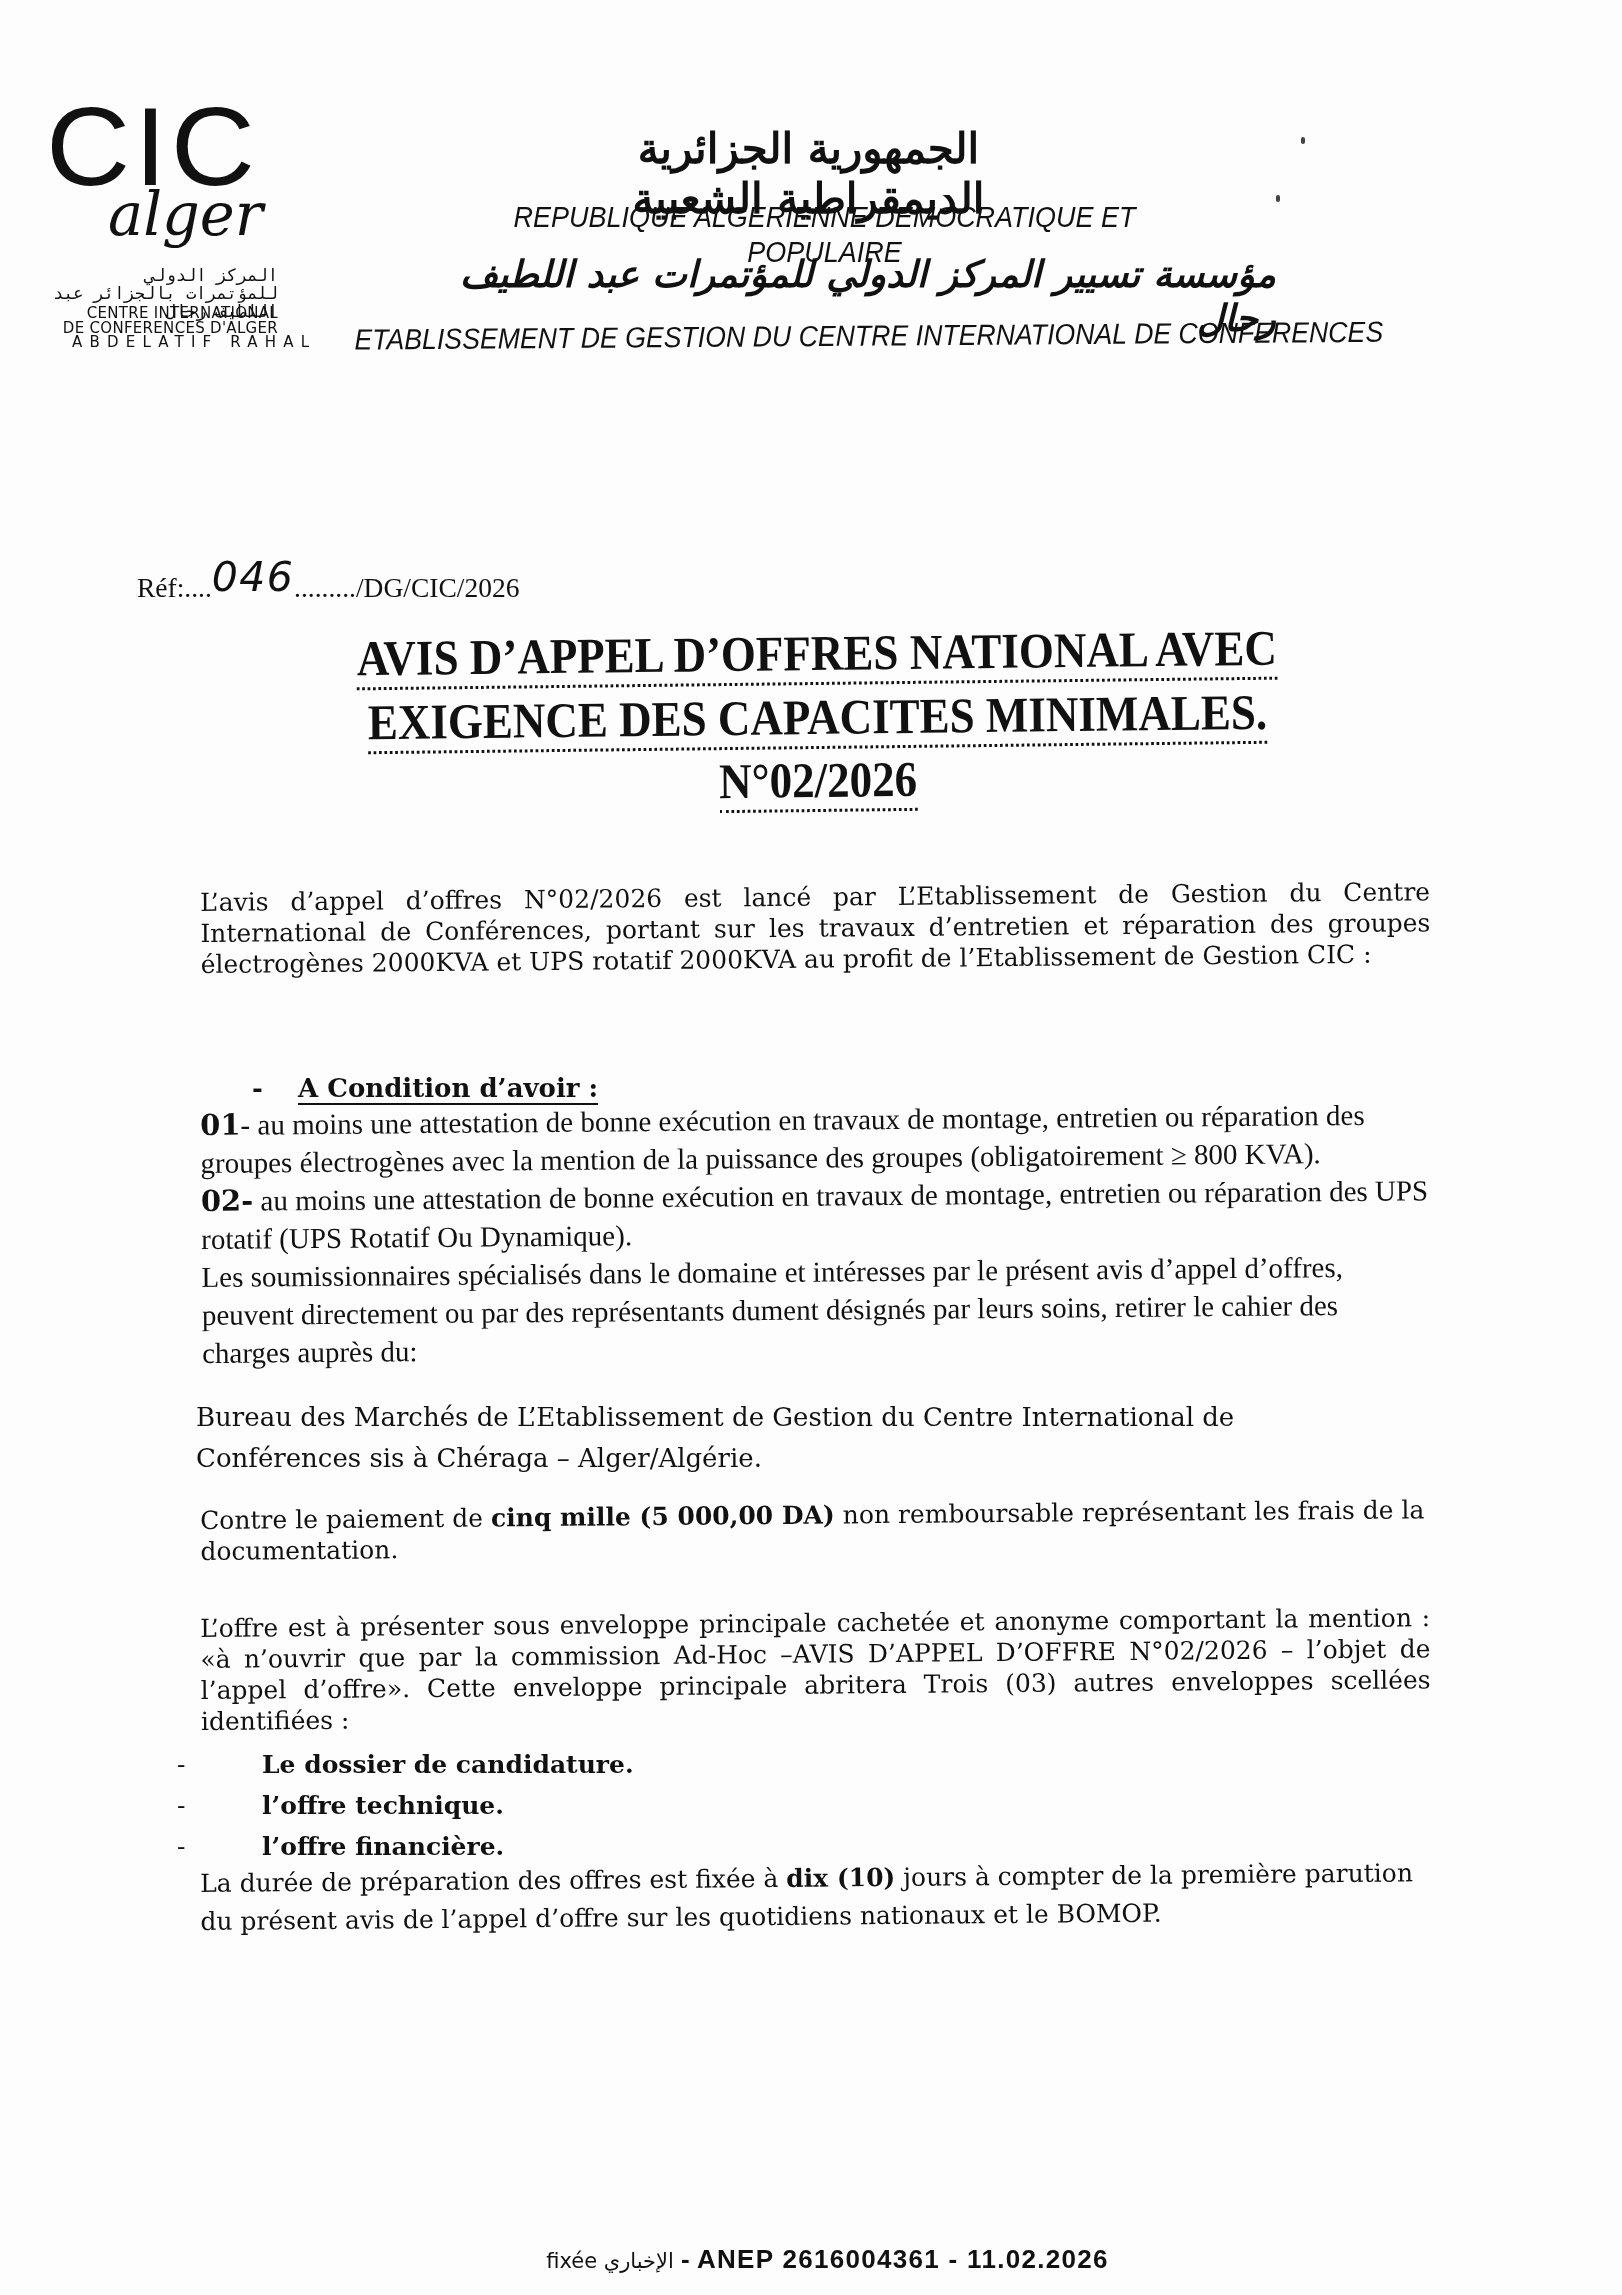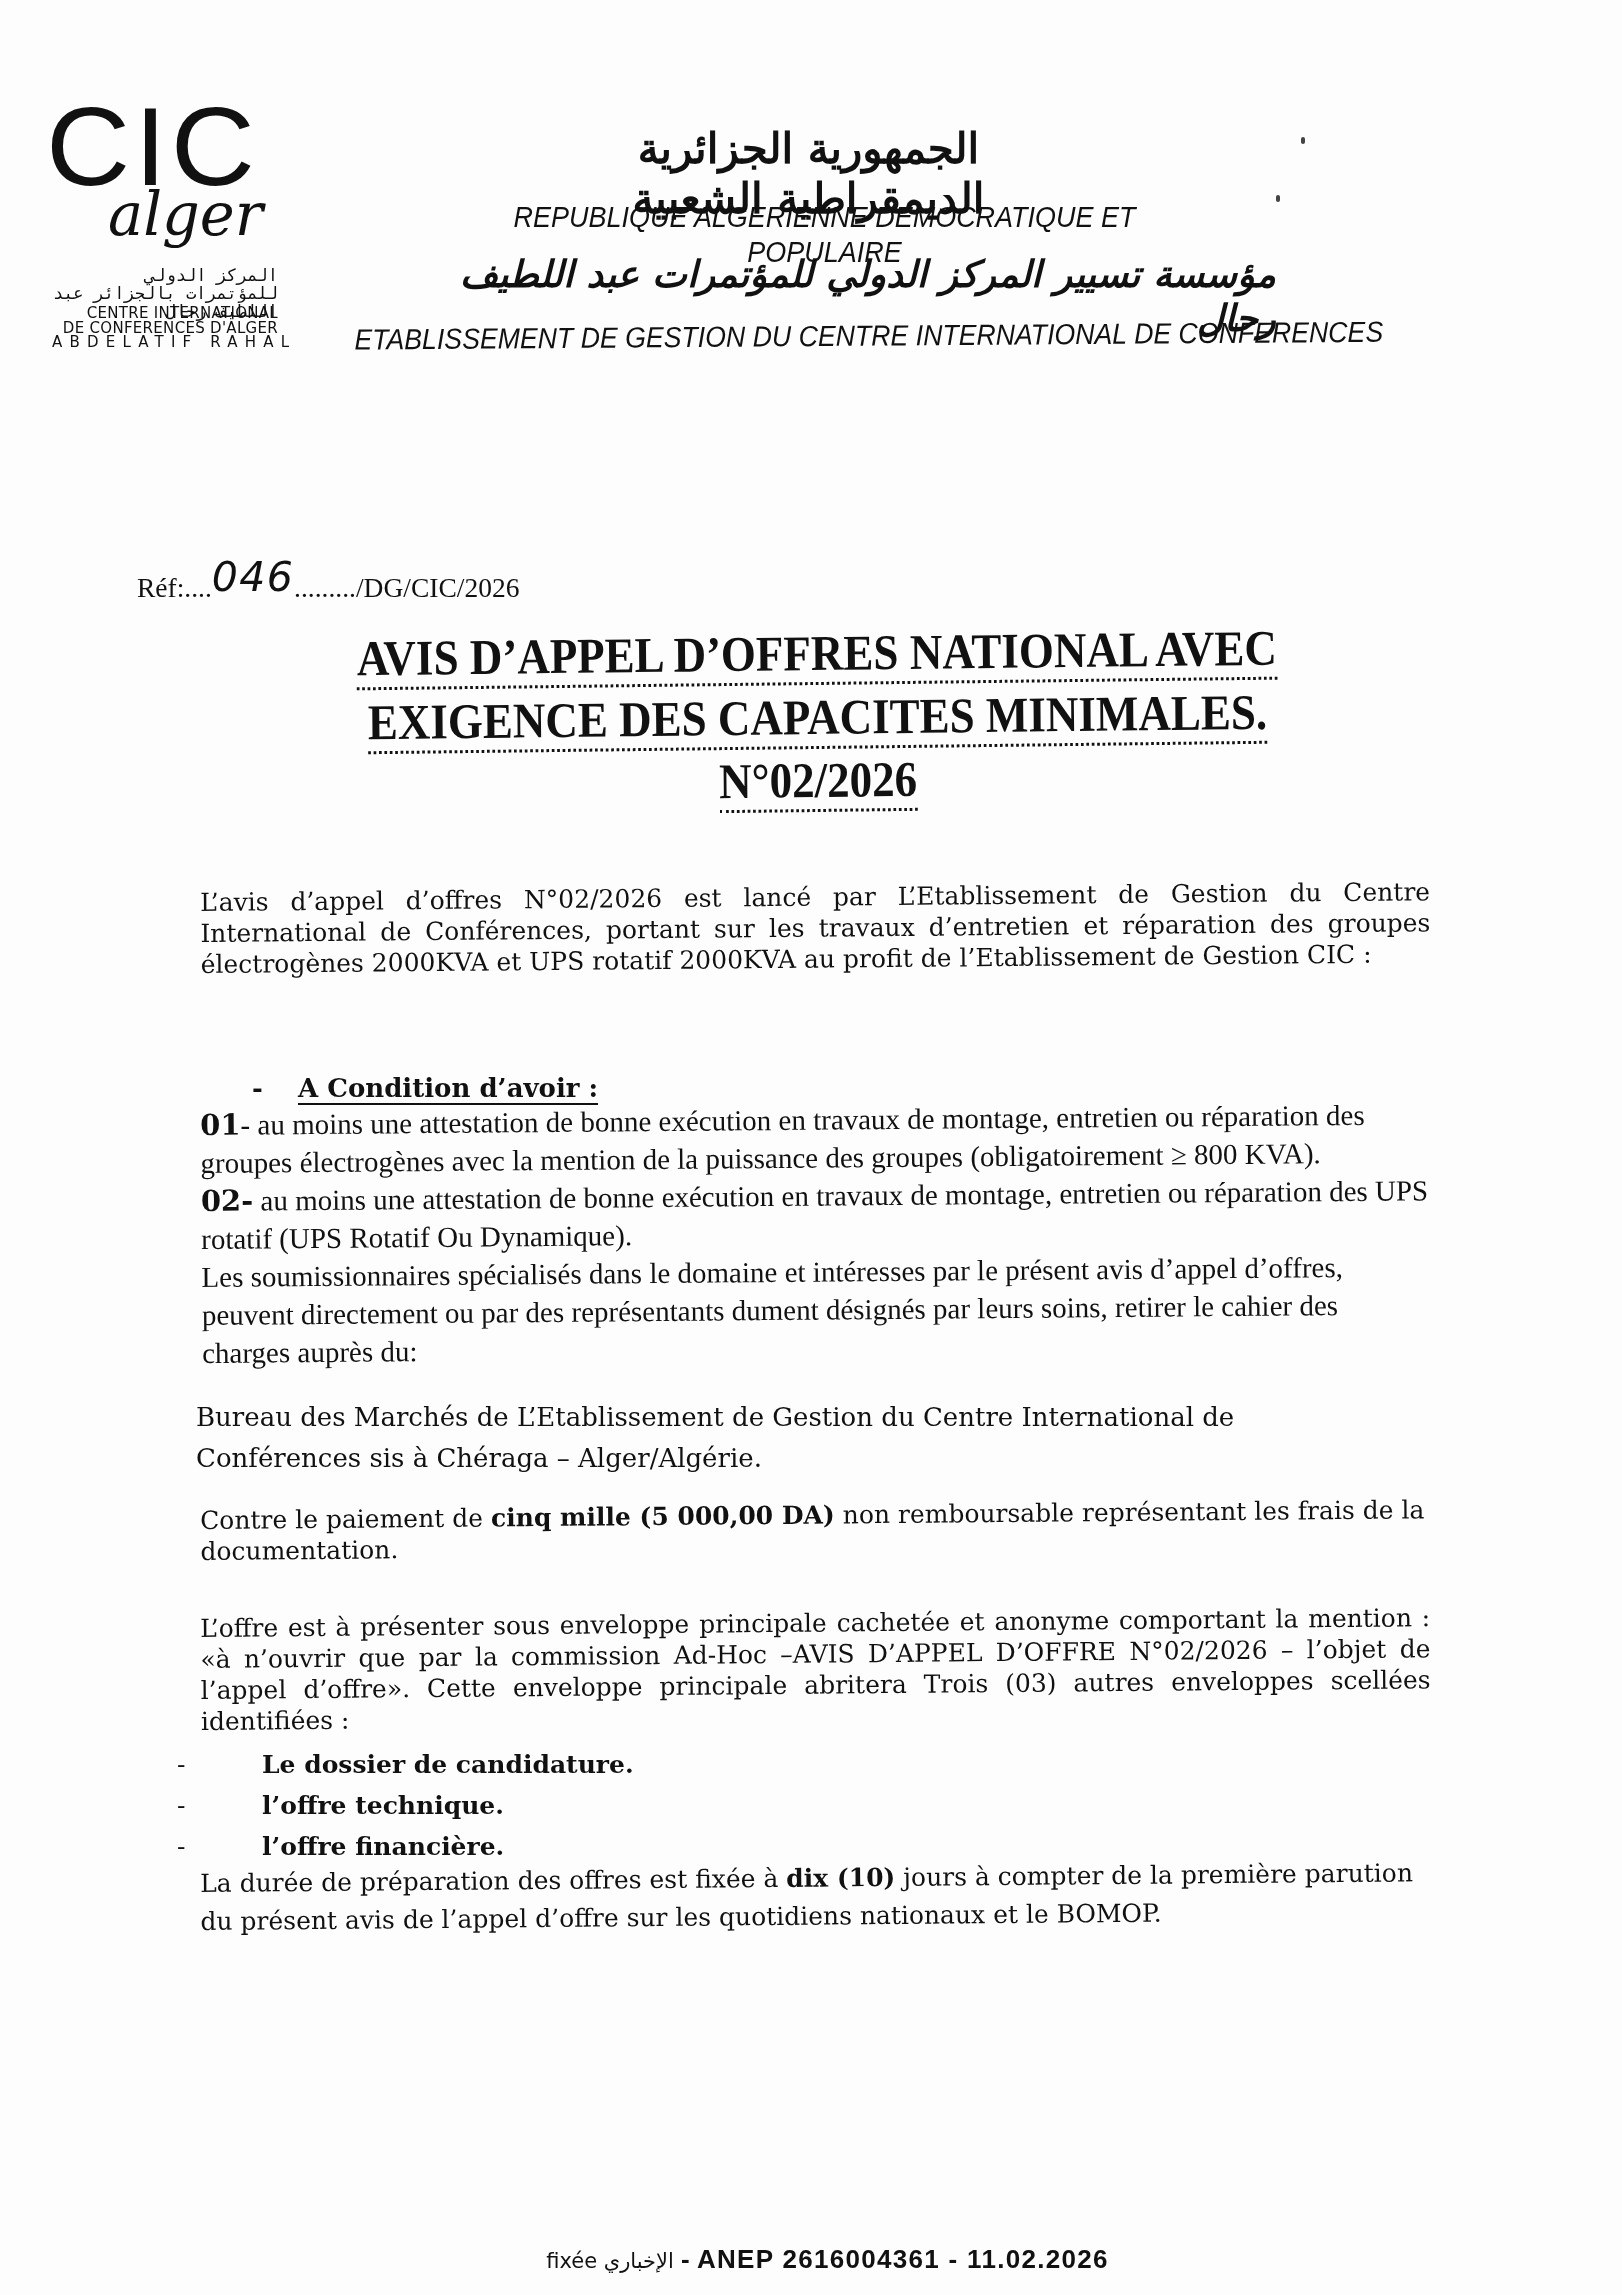--- a/index.html
+++ b/index.html
@@ -7,21 +7,21 @@
     width:1623px; height:2295px; background:#fdfdfd; position:relative; overflow:hidden;
     font-family:"Liberation Serif", serif; color:#111;
   }
   .abs { position:absolute; }
 
   
   .logo-cic { left:46px; top:92px; font-family:"Liberation Sans", sans-serif; font-size:111px; line-height:1; letter-spacing:3.9px; font-weight:400; color:#111; transform:scaleX(1.05); transform-origin:left; }
   .logo-alger { left:98px; top:185px; font-family:"DejaVu Serif", serif; font-style:italic; font-size:59px; line-height:1; color:#111;margin-left:10px; }
   .logo-ar { left:52px; top:268px; width:226px; text-align:right; font-family:Liberation Mono, monospace; font-size:17px; line-height:1.05; direction:rtl; }
   .logo-fr { left:52px; top:306px; width:226px; text-align:right; font-family:"DejaVu Sans", sans-serif; font-size:15px; line-height:0.98; letter-spacing:0.3px; white-space:nowrap; }
-  .logo-fr .spaced { letter-spacing:7.2px; }
+  .logo-fr .spaced { letter-spacing:7.2px;margin-left:20px; }
 
   
   .hdr-ar1 { left:563px; top:124px; width:491px; text-align:center; font-family:"DejaVu Serif", serif; font-weight:bold; font-size:42px; direction:rtl; line-height:1.2; }
   .hdr-fr1 { left:432px; top:200px; width:785px; text-align:center; font-family:"Liberation Sans", sans-serif; font-style:italic; font-size:29px; transform:scaleX(0.93); transform-origin:center; line-height:1.2; }
   .hdr-ar2 { left:425px; top:252px; width:851px; text-align:right; font-family:"DejaVu Serif", serif; font-style:italic; font-weight:bold; font-size:37px; direction:rtl; line-height:1.2; }
   .hdr-fr2 { left:314px; top:319px; width:1008px; text-align:center; font-family:"Liberation Sans", sans-serif; font-style:italic; font-size:29px; transform:scaleX(0.92) rotate(-0.4deg); transform-origin:center; line-height:1.2; white-space:nowrap; }
 
   
   .ref { left:137px; top:559px; font-size:27.5px; font-family:"Liberation Serif", serif; white-space:nowrap; }
   .ref .hand { font-family:"DejaVu Sans", sans-serif; font-style:italic; font-size:41px; letter-spacing:1.3px; position:relative; top:-6.5px; }

